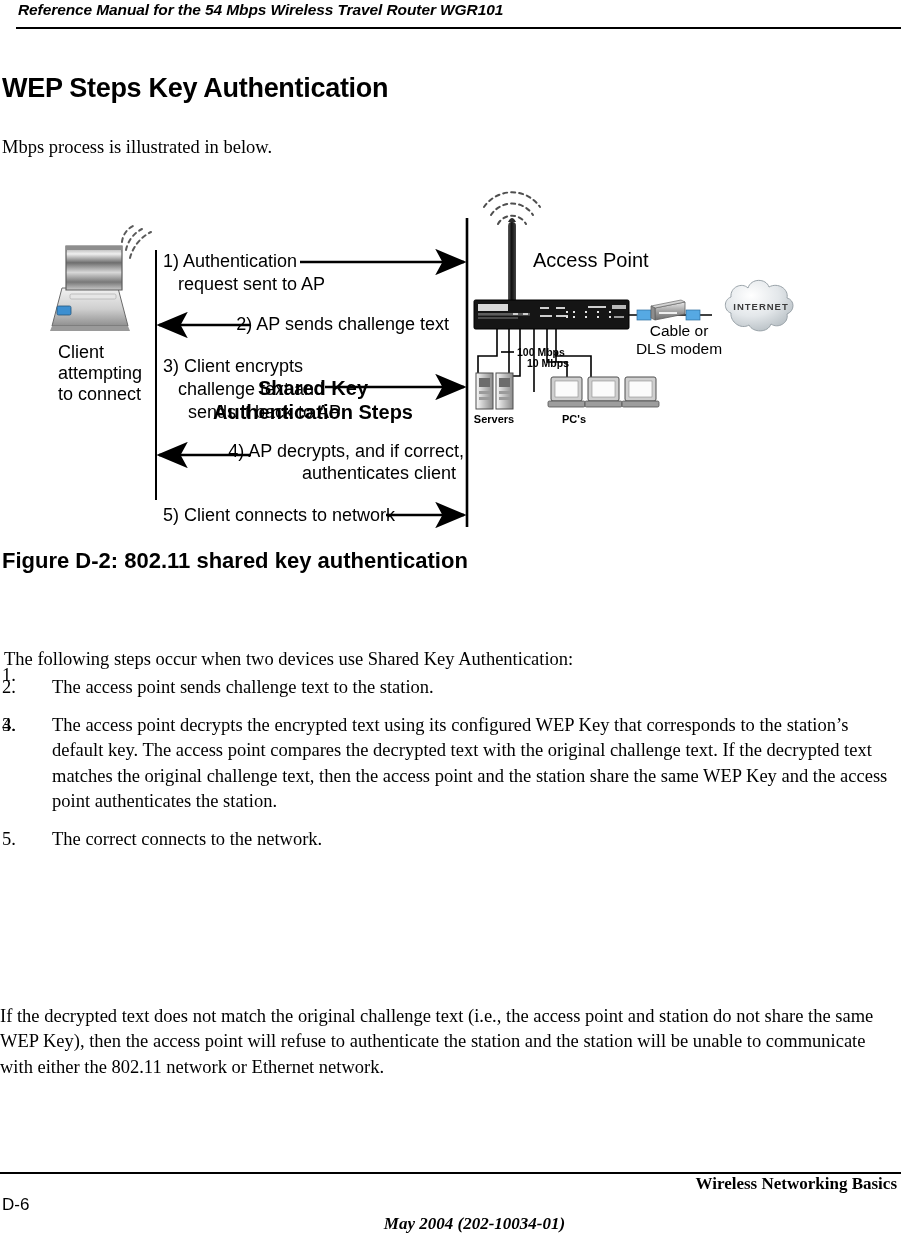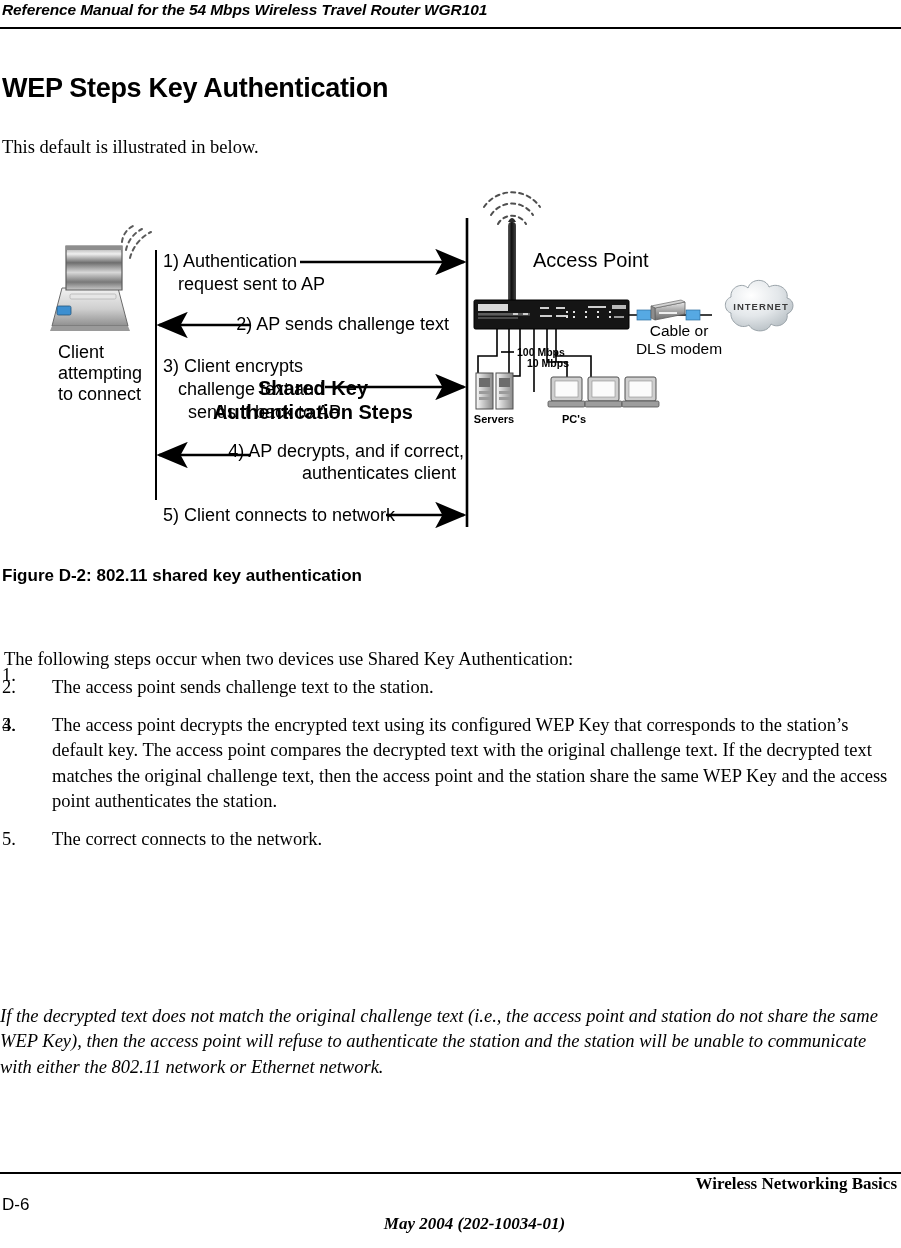--- a/index.html
+++ b/index.html
@@ -12,21 +12,21 @@
     height: 1248px;
     position: relative;
     font-family: "Liberation Serif", serif;
     color: #000000;
     overflow: hidden;
   }
 
   
   .page-header {
     position: absolute;
-    left: 0; top: 0;
+    left: 16px; top: 0;
     width: 811px;
     height: 30px;
   }
   .page-header .hdr-text {
     position: absolute;
     left: 2px; top: 1px;
     font-family: "Liberation Sans", sans-serif;
     font-style: italic;
     font-weight: bold;
     font-size: 15.5px;
@@ -54,24 +54,24 @@
   .intro-para {
     position: absolute;
     left: 2px; top: 118px;
     font-size: 18.5px;
     white-space: nowrap;
   }
 
   
   .fig-caption {
     position: absolute;
-    left: 2px; top: 566px;
+    left: 2px; top: 548px;
     font-family: "Liberation Sans", sans-serif;
     font-weight: bold;
-    font-size: 17px;
+    font-size: 22px;
     white-space: nowrap;
   }
 
   
   .lead-para {
     position: absolute;
     left: 4px; top: 628px;
     width: 890px;
     font-size: 18.5px;
     line-height: 25px;
@@ -94,21 +94,20 @@
     width: 34px;
     text-align: left;
     font-size: 18.5px;
   }
   .closing-para {
     position: absolute;
     left: 0px; top: 985px;
     width: 898px;
     font-size: 18.5px;
     line-height: 25.5px;
-    font-style: italic;
   }
 
   
   .page-footer { position: absolute; left: 0; top: 1172px; width: 901px; }
   .page-footer .ftr-rule {
     position: absolute; left: 0; top: 0;
     width: 901px; height: 2px; background: #000;
   }
   .page-footer .ftr-left {
     position: absolute; left: 2px; top: 10px;
@@ -143,21 +142,21 @@
 </style>
 </head>
 <body>
 
 <div class="page-header">
   <div class="hdr-text">Reference Manual for the 54 Mbps Wireless Travel Router WGR101</div>
   <div class="hdr-rule"></div>
 </div>
 
 <h1 class="h1-title">WEP Steps Key Authentication</h1>
-<p class="intro-para">This default is illustrated in below.</p>
+<p class="intro-para">Mbps process is illustrated in below.</p>
 
 <div class="figure">
   <svg width="901" height="370" viewBox="0 0 901 370" xmlns="http://www.w3.org/2000/svg">
     <defs>
       <linearGradient id="lapScreen" x1="0" y1="0" x2="0" y2="1">
         <stop offset="0%" stop-color="#9b9b9b"></stop>
         <stop offset="18%" stop-color="#efefef"></stop>
         <stop offset="38%" stop-color="#6e6e6e"></stop>
         <stop offset="60%" stop-color="#d8d8d8"></stop>
         <stop offset="82%" stop-color="#787878"></stop>

